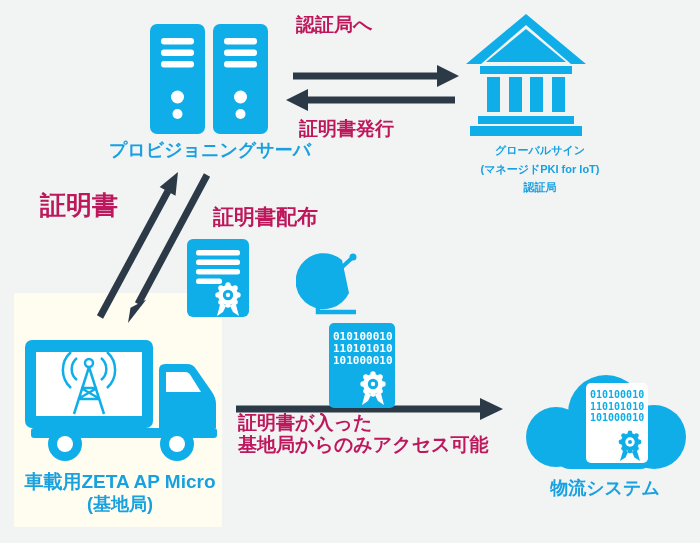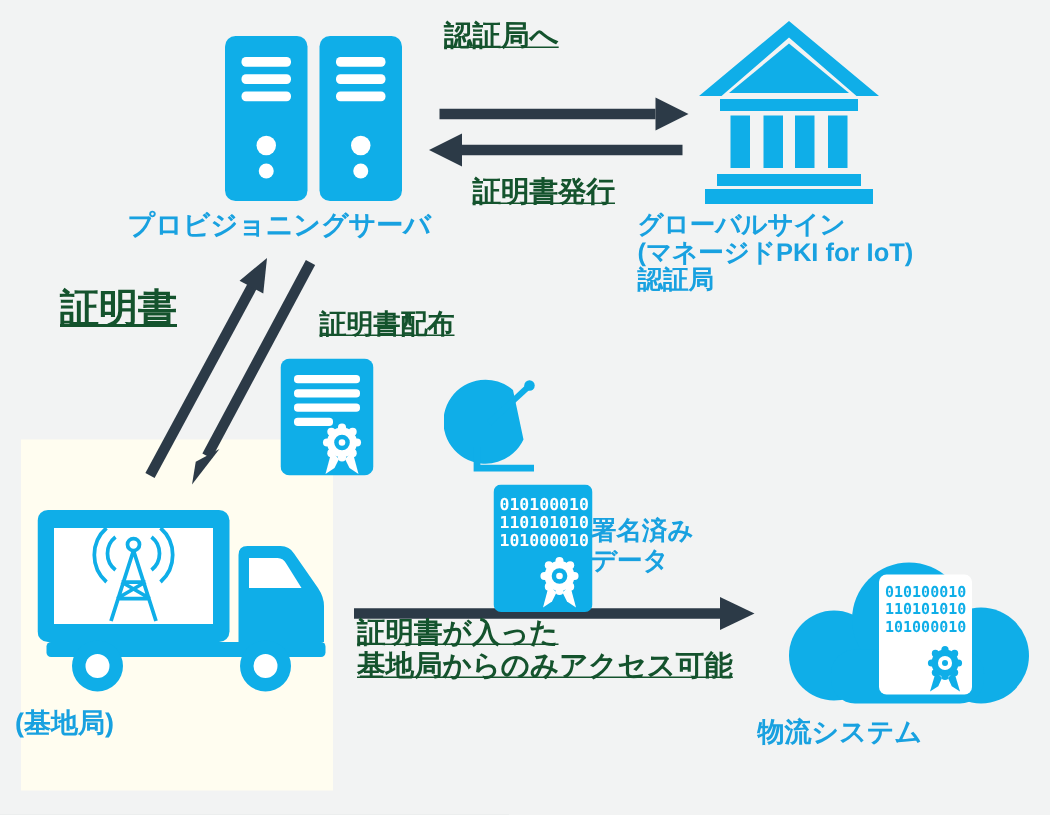--- a/index.html
+++ b/index.html
@@ -7,23 +7,23 @@
     position:relative;width:700px;height:543px;overflow:hidden;
     background:#f2f3f3;
     font-family:"Liberation Sans","DejaVu Sans",sans-serif;
   }
   .panel{
     position:absolute;left:14px;top:293px;width:208px;height:234px;
     background:#fffdf0;
   }
   svg{position:absolute;display:block;}
   .t{position:absolute;font-weight:bold;white-space:nowrap;}
-  .dark{color:#14532d;font-size:19px;line-height:23px;text-decoration:underline;}
+  .dark{color:#be185d;font-size:19px;line-height:23px;}
   .blue{color:#18a1e0;}
-  .ctr{text-align:left;}
+  .ctr{text-align:center;}
   .arrowlayer{left:0;top:0;pointer-events:none;}
 </style>
 </head>
 <body>
 
 <div class="canvas">
 
   <div class="panel"></div>
 
   <svg class="arrowlayer" width="700" height="543" viewBox="0 0 700 543">
@@ -187,45 +187,42 @@
       <polygon points="6,5.5 10,19 4.5,15.5 2,10"></polygon>
       <circle r="4.7" fill="#ffffff"></circle>
         <circle r="2" fill="#0faee8"></circle>
     </g>
   </svg>
 
   <div class="t dark" style="left:296px;top:13px">
     <div>認証局へ</div>
   </div>
 
-  <div class="t dark" style="left:315px;top:117px">証明書発行</div>
+  <div class="t dark" style="left:299px;top:117px">証明書発行</div>
 
   <div class="t blue ctr" style="left:85px;top:138px;width:250px;font-size:18px">プロビジョニングサーバ</div>
 
-  <div class="t blue ctr" style="left:425px;top:141px;width:230px;font-size:17px;line-height:18.5px">
+  <div class="t blue ctr" style="left:425px;top:141px;width:230px;font-size:11px;line-height:18.5px">
     <div>グローバルサイン</div>
     <div>(マネージドPKI for IoT)</div>
     <div>認証局</div>
   </div>
 
   <div class="t dark" style="left:40px;top:194px;font-size:26px">
     <div>証明書</div>
   </div>
 
-  <div class="t dark" style="left:213px;top:205px;font-size:18px">証明書配布</div>
-
-  <div class="t blue ctr" style="left:394px;top:344px;width:80px;font-size:17px;line-height:19.5px">
-    <div>署名済み</div>
-    <div>データ</div>
-  </div>
+  <div class="t dark" style="left:213px;top:205px;font-size:21px">証明書配布</div>
+
 
   <div class="t dark" style="left:238px;top:412px;line-height:22px">
     <div>証明書が入った</div>
     <div>基地局からのみアクセス可能</div>
   </div>
 
   <div class="t blue ctr" style="left:10px;top:471px;width:220px;font-size:19px;line-height:22px">
+    <div>車載用ZETA AP Micro</div>
     <div style="font-size:18px">(基地局)</div>
   </div>
 
   <div class="t blue ctr" style="left:505px;top:476px;width:200px;font-size:18px">物流システム</div>
 
 </div>
 
 </body></html>

